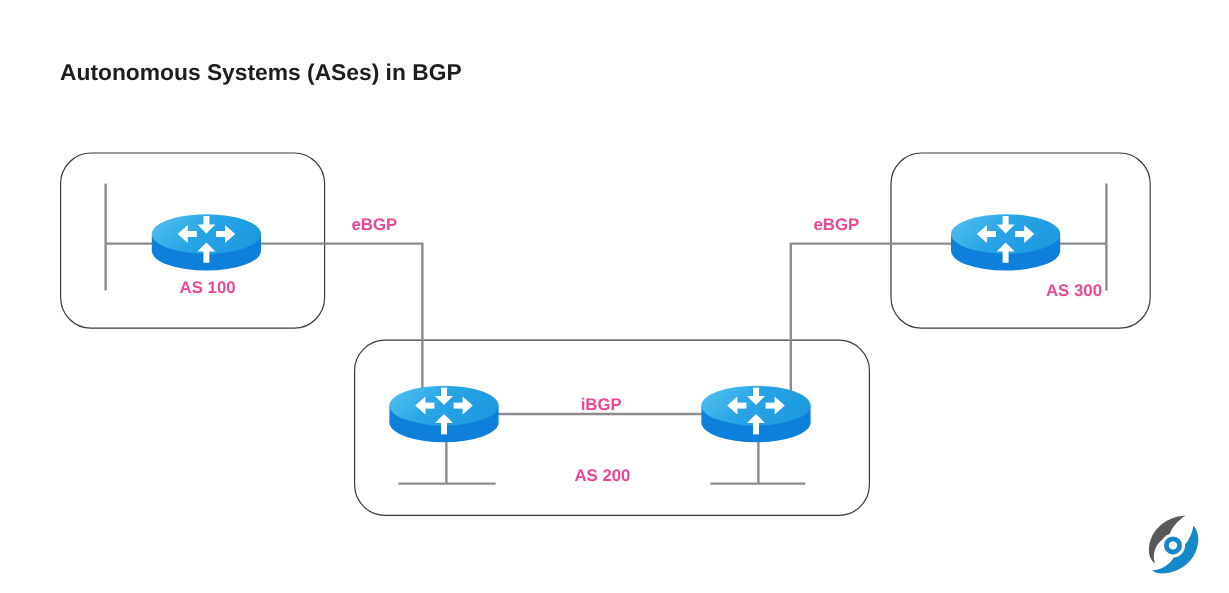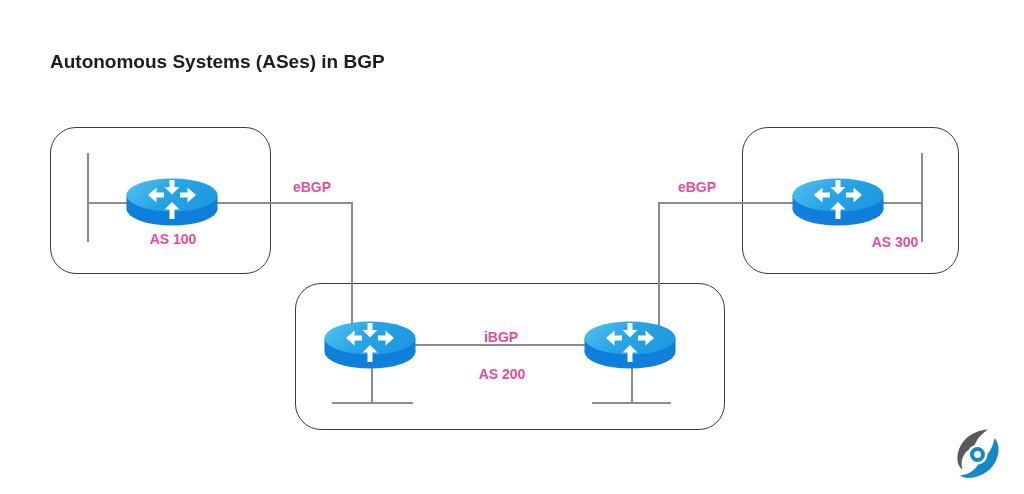--- a/index.html
+++ b/index.html
@@ -74,16 +74,16 @@
                C40.5,29.5 45,21.5 46.5,12 Z" fill="#1488c9"></path>
       <circle cx="29.5" cy="28.5" r="10" fill="#ffffff"></circle>
       <circle cx="29.5" cy="28.5" r="5.5" fill="#ffffff" stroke="#1488c9" stroke-width="4"></circle>
     </g>
   </svg>
 
   <div class="lbl" style="left:312px;top:179px">eBGP</div>
   <div class="lbl" style="left:697px;top:179px">eBGP</div>
   <div class="lbl" style="left:501px;top:329px">iBGP</div>
   <div class="lbl" style="left:173px;top:231px">AS 100</div>
-  <div class="lbl" style="left:502px;top:366px">AS 200</div>
+  <div class="lbl" style="left:502px;top:388px">AS 200</div>
   <div class="lbl" style="left:895px;top:234px">AS 300</div>
 
 </div>
 
 </body></html>

